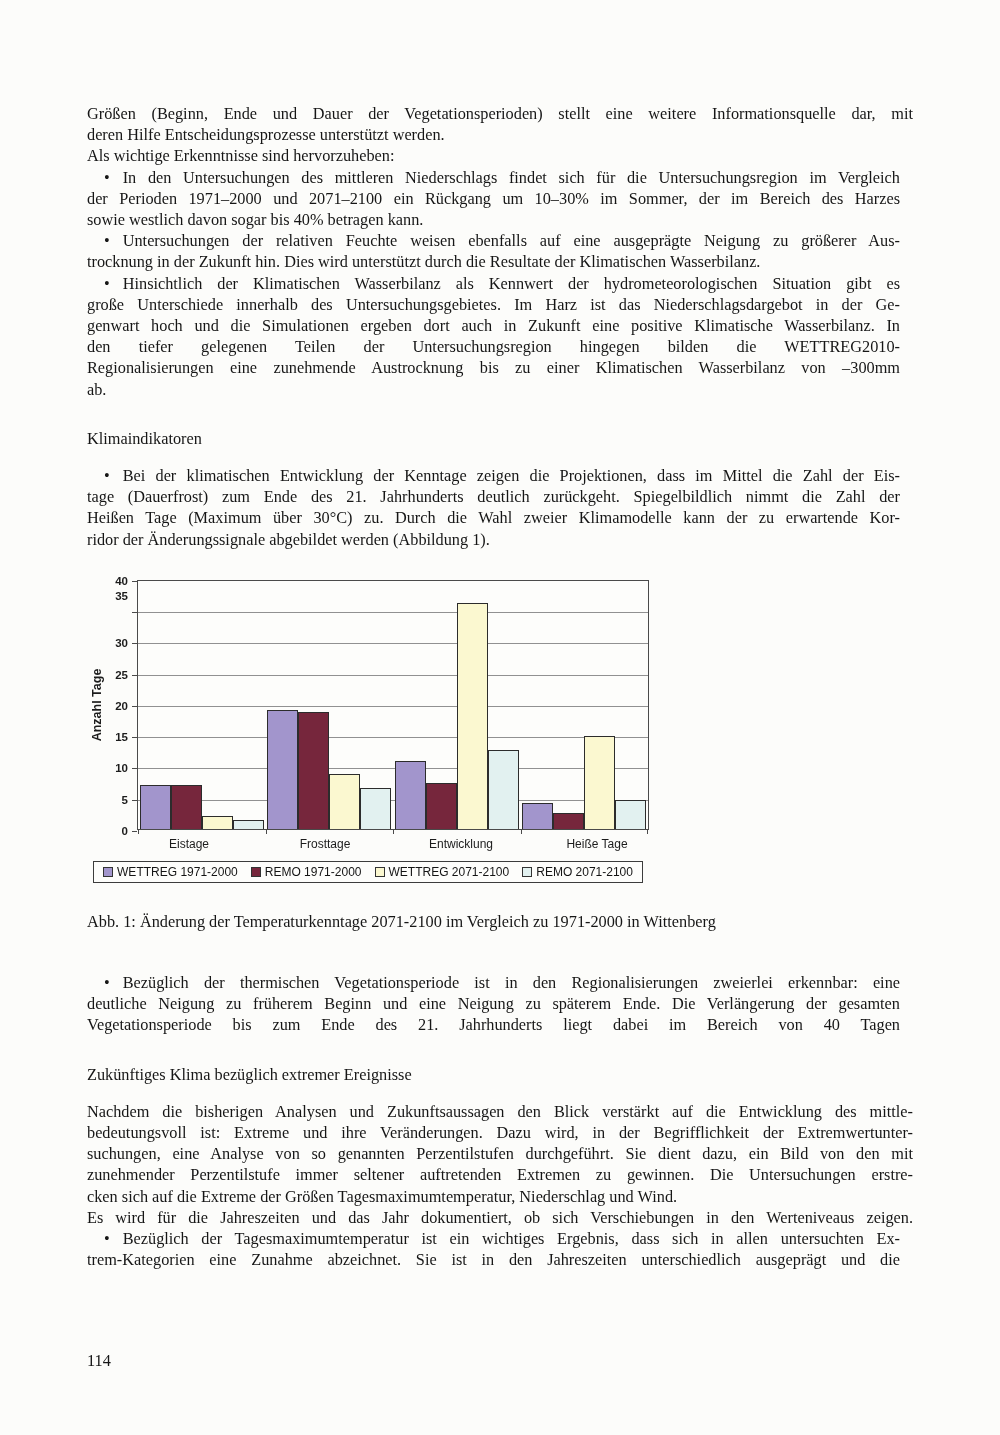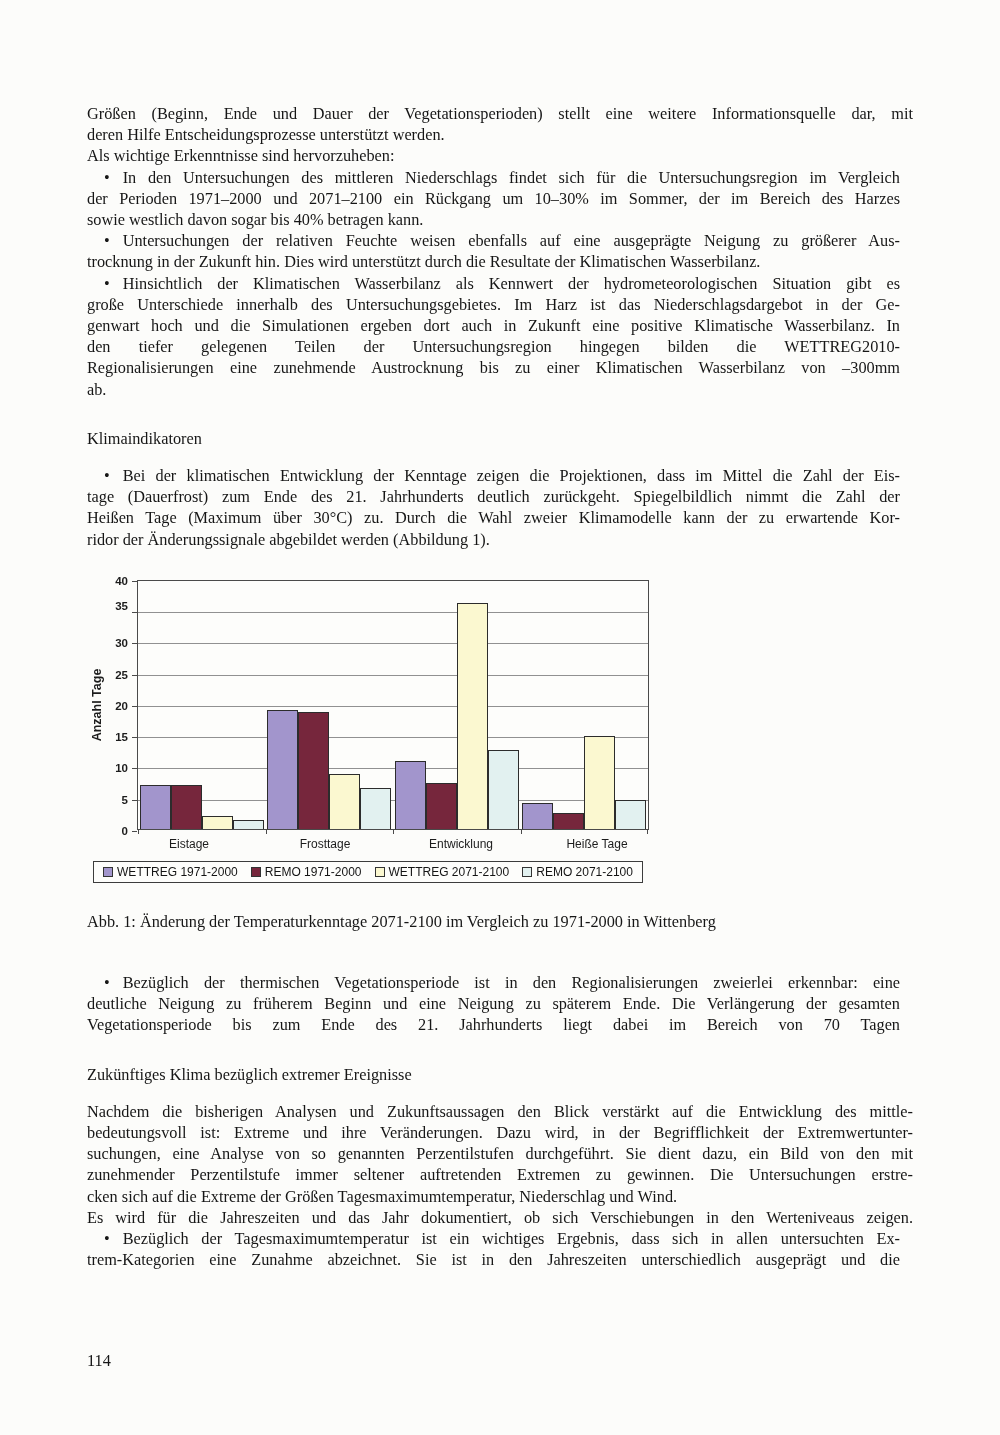--- a/index.html
+++ b/index.html
@@ -102,21 +102,21 @@
           <div class="ytick-label" style="top: 188.5px;">10</div>
           <div class="ytick-mark" style="top: 188.5px;"></div>
           <div class="ytick-label" style="top: 157.25px;">15</div>
           <div class="ytick-mark" style="top: 157.25px;"></div>
           <div class="ytick-label" style="top: 126px;">20</div>
           <div class="ytick-mark" style="top: 126px;"></div>
           <div class="ytick-label" style="top: 94.75px;">25</div>
           <div class="ytick-mark" style="top: 94.75px;"></div>
           <div class="ytick-label" style="top: 63.5px;">30</div>
           <div class="ytick-mark" style="top: 63.5px;"></div>
-          <div class="ytick-label" style="top: 26px;">35</div>
+          <div class="ytick-label" style="top: 16px;">35</div>
           <div class="ytick-mark" style="top: 32.25px;"></div>
           <div class="ytick-label" style="top: 1px;">40</div>
           <div class="ytick-mark" style="top: 1px;"></div>
         </div>
       <div class="plot" id="plot">
           <div class="gridline" style="top: 218.75px;"></div>
           <div class="gridline" style="top: 187.5px;"></div>
           <div class="gridline" style="top: 156.25px;"></div>
           <div class="gridline" style="top: 125px;"></div>
           <div class="gridline" style="top: 93.75px;"></div>
@@ -182,21 +182,21 @@
         </div>
     </div>
   </div>
 
   <div class="tline caption">Abb. 1: Änderung der Temperaturkenntage 2071-2100 im Vergleich zu 1971-2000 in Wittenberg</div>
 
   <div id="text-bottom">
       <div class="block bullet gap-large">
         <div class="tline j bfirst"><span class="bullet">•</span>Bezüglich der thermischen Vegetationsperiode ist in den Regionalisierungen zweierlei erkennbar: eine</div>
         <div class="tline j">deutliche Neigung zu früherem Beginn und eine Neigung zu späterem Ende. Die Verlängerung der gesamten</div>
-        <div class="tline j">Vegetationsperiode bis zum Ende des 21. Jahrhunderts liegt dabei im Bereich von 70 Tagen</div>
+        <div class="tline j">Vegetationsperiode bis zum Ende des 21. Jahrhunderts liegt dabei im Bereich von 40 Tagen</div>
       </div>
       <div class="block heading">
         <div class="tline">Zukünftiges Klima bezüglich extremer Ereignisse</div>
       </div>
       <div class="block para">
         <div class="tline j">Nachdem die bisherigen Analysen und Zukunftsaussagen den Blick verstärkt auf die Entwicklung des mittle-</div>
         <div class="tline j">bedeutungsvoll ist: Extreme und ihre Veränderungen. Dazu wird, in der Begrifflichkeit der Extremwertunter-</div>
         <div class="tline j">suchungen, eine Analyse von so genannten Perzentilstufen durchgeführt. Sie dient dazu, ein Bild von den mit</div>
         <div class="tline j">zunehmender Perzentilstufe immer seltener auftretenden Extremen zu gewinnen. Die Untersuchungen erstre-</div>
         <div class="tline">cken sich auf die Extreme der Größen Tagesmaximumtemperatur, Niederschlag und Wind.</div>

